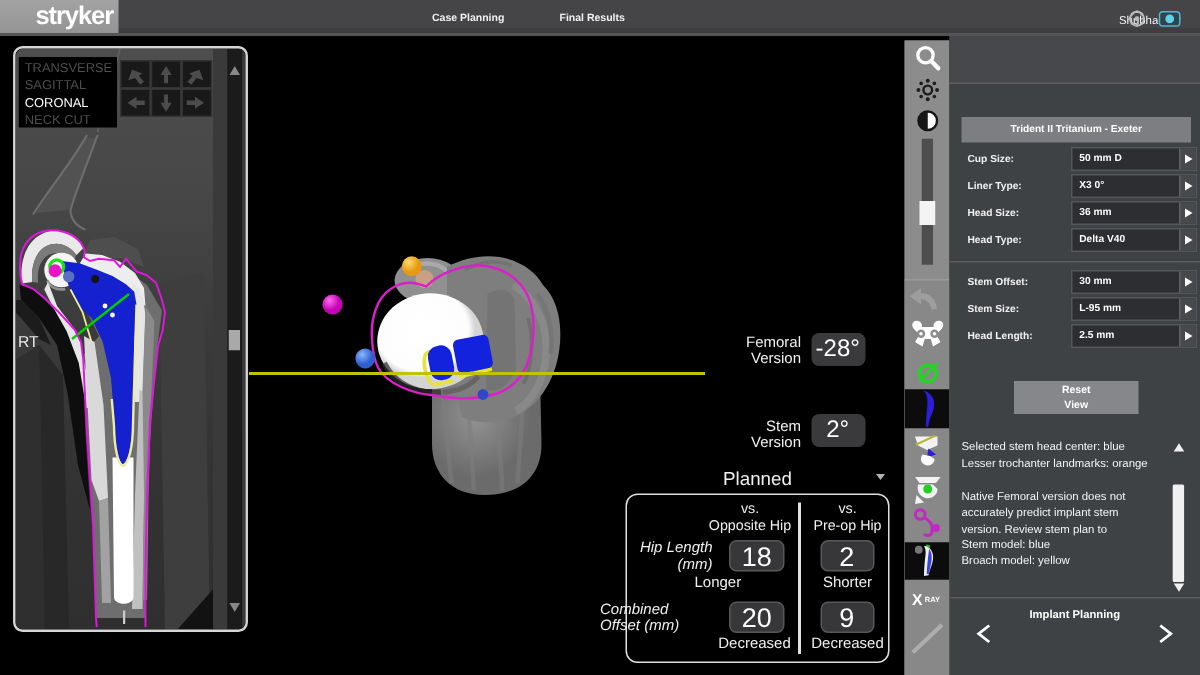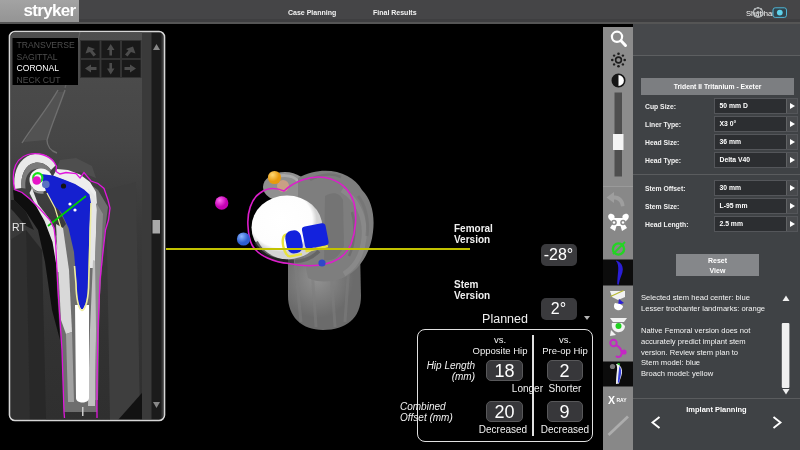--- a/index.html
+++ b/index.html
@@ -45,24 +45,24 @@
     color:#fff; font-size:7.5px; font-weight:bold; }
   
   #toolbar { position:absolute; top:27px; left:603px; width:30px; height:423px;
     background:#8c8c8c; }
   
   #planned { position:absolute; left:400px; top:310px; width:200px; height:140px;
     color:#f0f0f0; }
   .pbox { position:absolute; background:#37373a; border:1px solid #58585a;
     border-radius:5px; color:#fff; text-align:center; }
   
-  .verlab { position:absolute; color:#f0f0f0; font-size:10px; text-align:left;
-    line-height:11px;font-weight:bold; }
+  .verlab { position:absolute; color:#f0f0f0; font-size:10px; text-align:right;
+    line-height:11px; }
   .verbox { position:absolute; width:36px; height:22.5px; background:#3a3a3d;
-    border-radius:5px; color:#fff; font-size:16px; text-align:center; line-height:22px;margin-top:22px; }
+    border-radius:5px; color:#fff; font-size:16px; text-align:center; line-height:22px; }
 </style>
 </head>
 <body>
 <div id="stage">
 
   <div id="topbar"></div>
   <div id="logo">stryker</div>
   <div class="tab" style="left:288px;">Case Planning</div>
   <div class="tab" style="left:373px;">Final Results</div>
   <div id="user">Shubhankar</div>
@@ -274,21 +274,21 @@
   <div id="planned">
     <div class="abs" style="left:5px;top:2px;width:200px;text-align:center;font-size:12.5px;">Planned</div>
     <div class="abs" style="left:184px;top:6px;width:0;height:0;border-left:3.5px solid transparent;border-right:3.5px solid transparent;border-top:4.5px solid #b5b5b5;"></div>
     <div class="abs" style="left:16.5px;top:18.5px;width:176px;height:113.5px;border:1.5px solid #e0e0e0;border-radius:8px;"></div>
     <div class="abs" style="left:132px;top:24.5px;width:1.5px;height:101px;background:#e0e0e0;"></div>
     <div class="abs" style="left:60px;top:25px;width:80px;text-align:center;font-size:9.5px;line-height:10.5px;">vs.<br>Opposite Hip</div>
     <div class="abs" style="left:125px;top:25px;width:80px;text-align:center;font-size:9.5px;line-height:10.5px;">vs.<br>Pre-op Hip</div>
     <div class="abs" style="left:0px;top:50px;width:75px;text-align:right;font-size:10px;line-height:11px;font-style:italic;">Hip Length<br>(mm)</div>
     <div class="pbox" style="left:86px;top:49.5px;width:37px;height:21.5px;font-size:18px;line-height:20px;">18</div>
     <div class="pbox" style="left:146.5px;top:49.5px;width:36px;height:21.5px;font-size:18px;line-height:20px;">2</div>
-    <div class="abs" style="left:63px;top:72.5px;width:80px;text-align:right;font-size:10px;">Longer</div>
+    <div class="abs" style="left:63px;top:72.5px;width:80px;text-align:left;font-size:10px;">Longer</div>
     <div class="abs" style="left:125px;top:72.5px;width:80px;text-align:center;font-size:10px;">Shorter</div>
     <div class="abs" style="left:0px;top:91px;width:75px;font-size:10px;line-height:11px;font-style:italic;">Combined<br>Offset (mm)</div>
     <div class="pbox" style="left:86px;top:90.5px;width:37px;height:21.5px;font-size:18px;line-height:20px;">20</div>
     <div class="pbox" style="left:146.5px;top:90.5px;width:36px;height:21.5px;font-size:18px;line-height:20px;">9</div>
     <div class="abs" style="left:63px;top:113.5px;width:80px;text-align:center;font-size:10px;">Decreased</div>
     <div class="abs" style="left:125px;top:113.5px;width:80px;text-align:center;font-size:10px;">Decreased</div>
   </div>
 
   <div id="toolbar"></div>
   <svg class="abs" style="top:24px;left:603px;width:30px;height:426px" viewBox="603 24 30 426">

